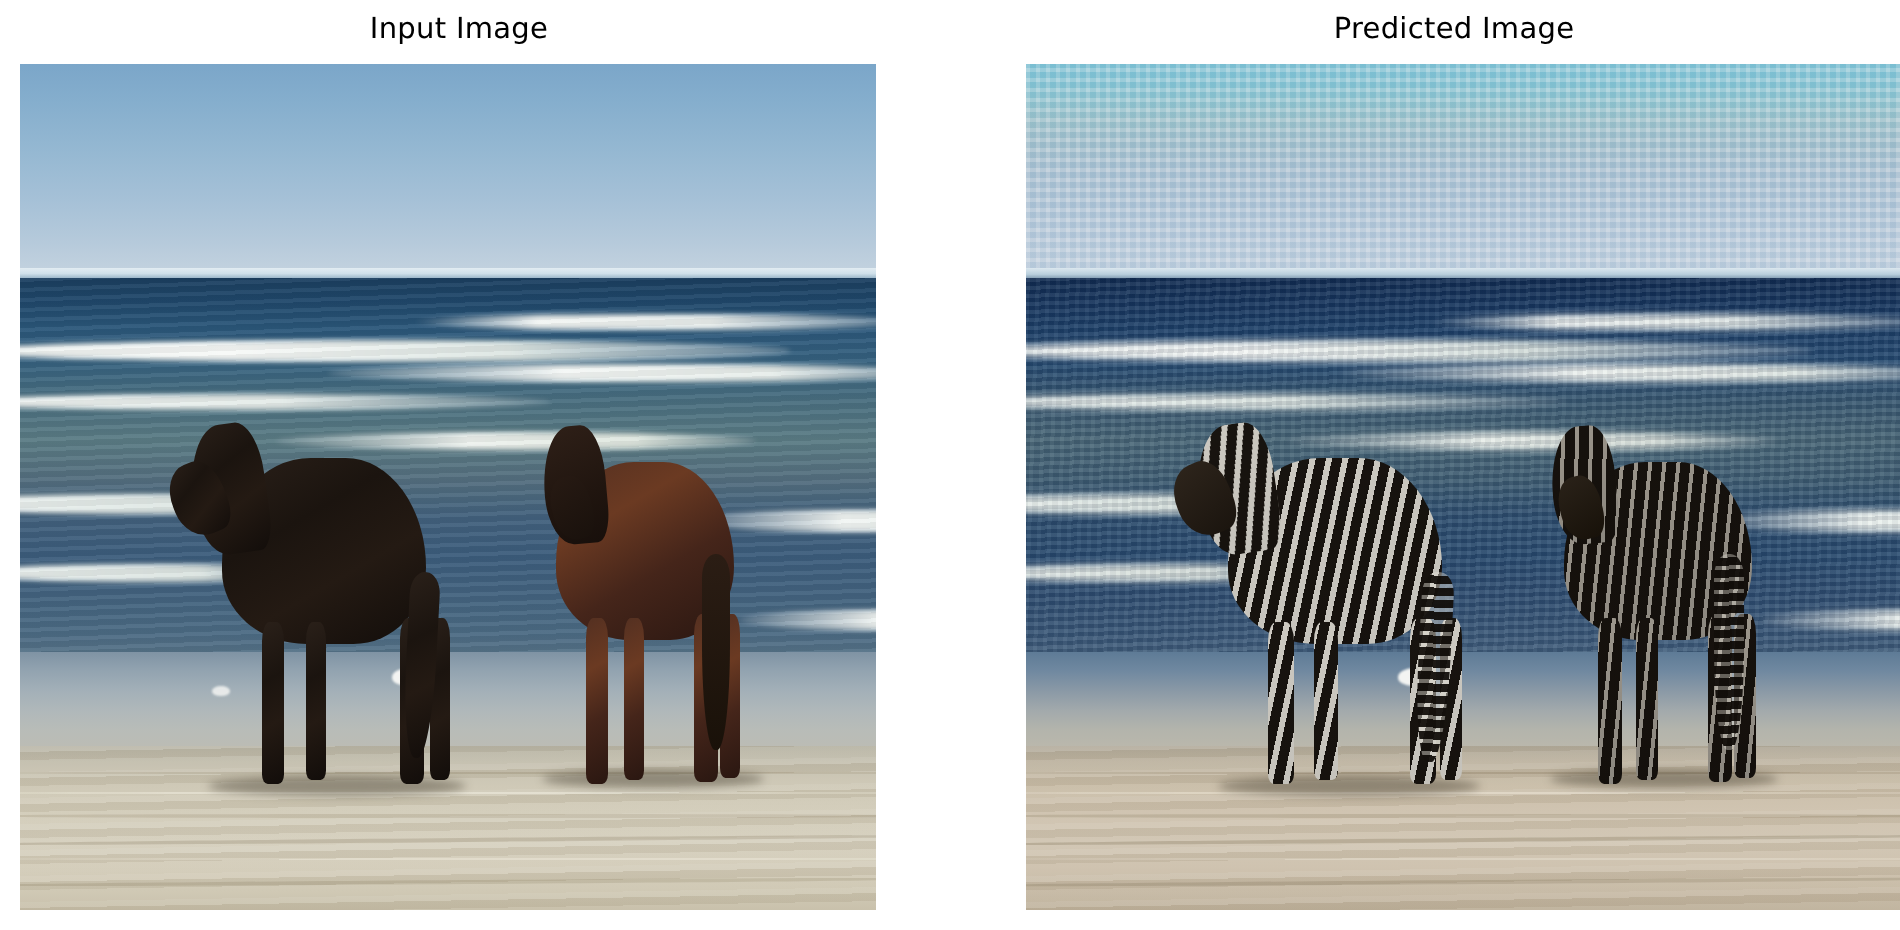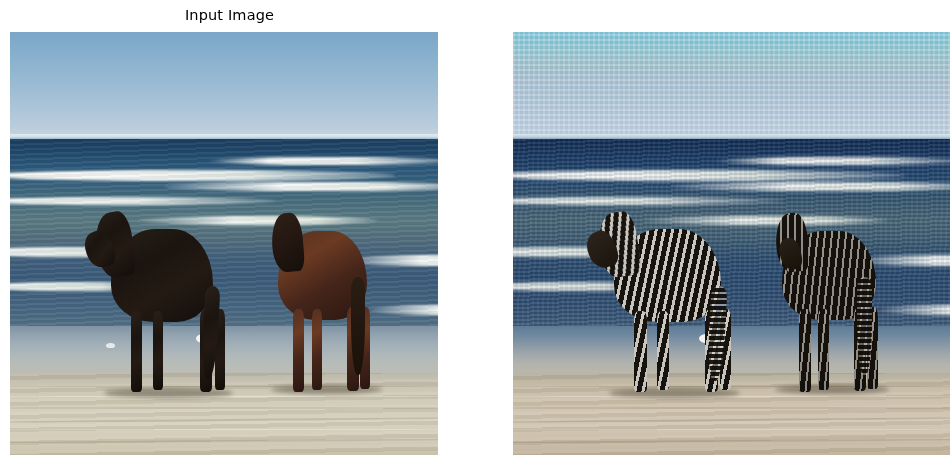--- a/index.html
+++ b/index.html
@@ -267,20 +267,21 @@
       <div class="animal bay-coat" style="left:81.8%; top:65%; width:2.4%; height:19.5%;
                   border-radius:34% 34% 26% 26% / 12% 12% 6% 6%;"></div>
       <div class="animal" style="left:79.6%; top:58%; width:3.4%; height:23%;
                   background:linear-gradient(180deg,#2b1d14 0%,#191109 100%);
                   border-radius:46% 46% 44% 44% / 12% 12% 54% 54%;"></div>
     </div>
   </div>
 
   <div class="panel" style="left:513px; top:0; width:437px; height:465px;">
 
+    <div class="panel-title" style="width:428px;">Predicted Image</div>
 
     <div class="axes" style="left:0; top:32px; width:437px; height:423px;">
 
       <div class="layer sky sky-pr"></div>
       <div class="layer horizon horizon-pr"></div>
 
       <div class="layer ocean ocean-pr">
         <div class="foam foam-pr" style="top:9%;  height:4.5%; left:46%; width:58%;
                     background:linear-gradient(100deg,rgba(255,255,255,0) 0%,#eef2f0 25%,#e2e9e7 60%,rgba(255,255,255,.2) 100%);"></div>
         <div class="foam foam-pr" style="top:16%; height:5.5%; left:-6%; width:96%;

